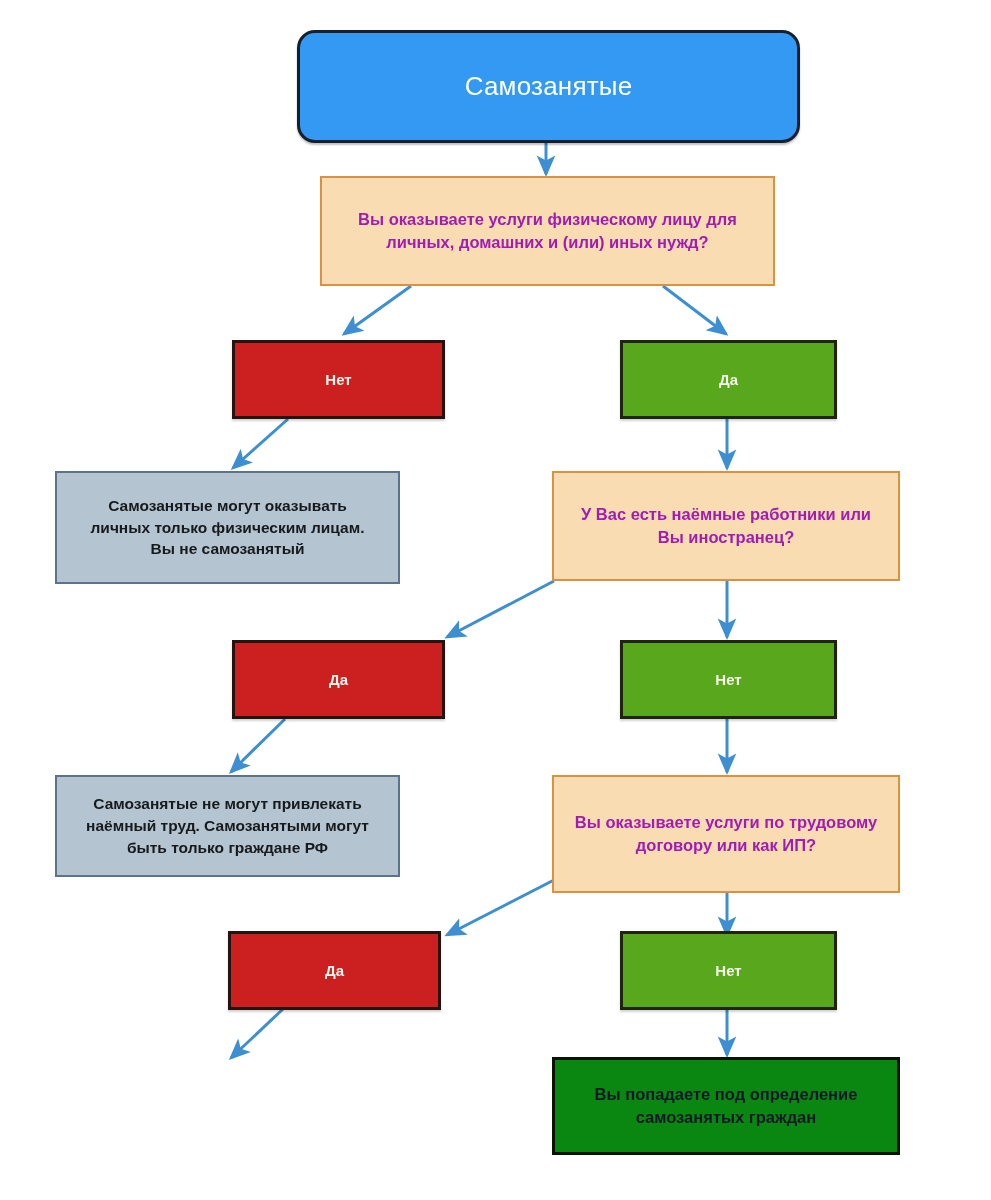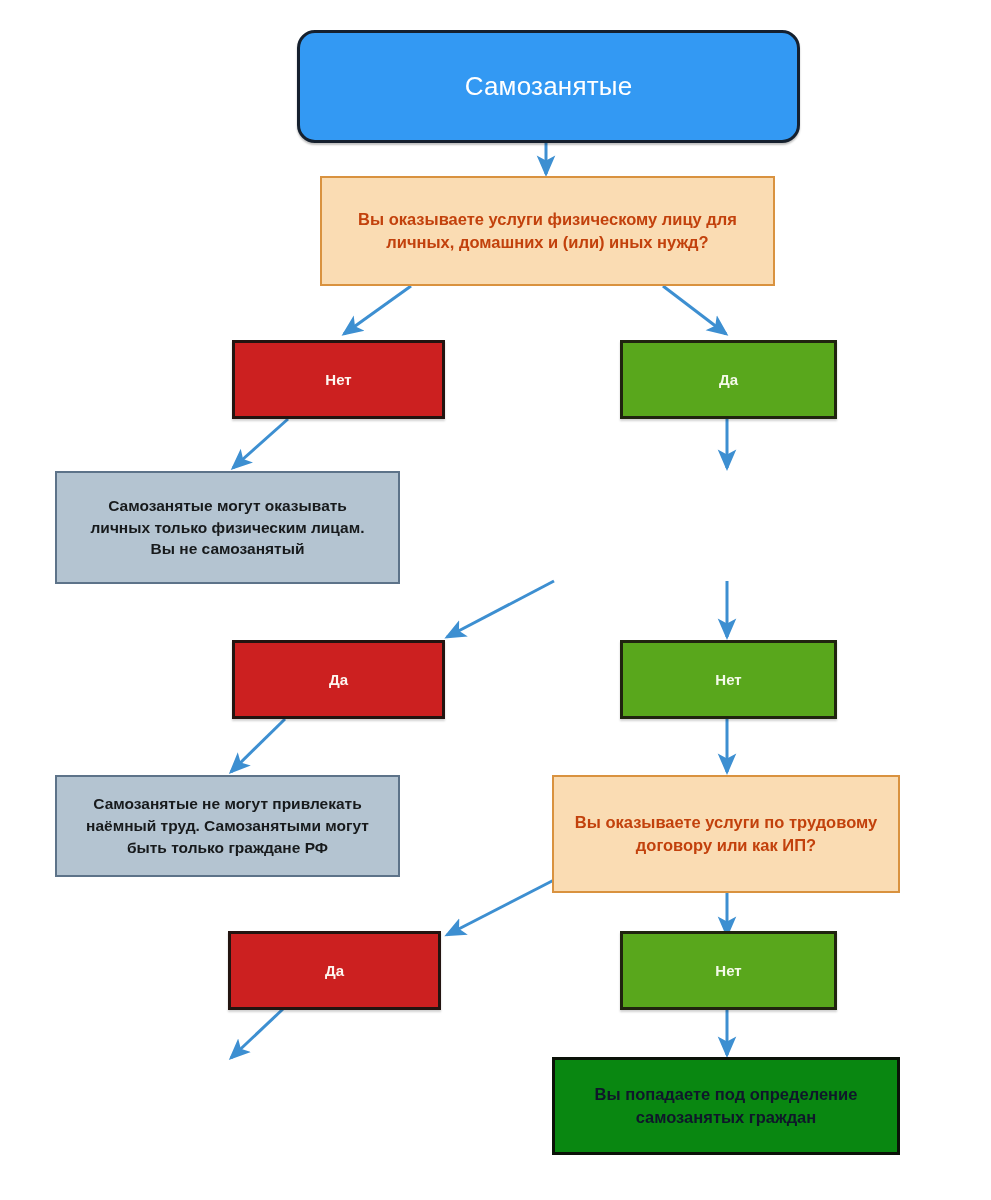--- a/index.html
+++ b/index.html
@@ -59,21 +59,21 @@
     letter-spacing: 0.2px;
     line-height: 1.2;
   }
 
   
   .node-question {
     background: #fadcb3;
     border: 2px solid #d9923f;
   }
   .node-question .node-text {
-    color: #c2410c;
+    color: #a21caf;
     font-size: 16.5px;
     font-weight: bold;
     line-height: 1.38;
   }
 
   
   .node-answer-red {
     background: #cc2020;
     border: 3px solid #231410;
     box-shadow: 0 2px 2px rgba(0,0,0,0.18);
@@ -175,20 +175,24 @@
   <div class="node node-answer-green" style="left:620px; top:340px; width:217px; height:79px;">
     <span class="node-text">Да</span>
   </div>
 
   <div class="node node-outcome" style="left:55px; top:471px; width:345px; height:113px;">
     <span class="node-text">Самозанятые могут оказывать
 личных только физическим лицам.
 Вы не самозанятый</span>
   </div>
 
+  <div class="node node-question" style="left:552px; top:471px; width:348px; height:110px;">
+    <span class="node-text">У Вас есть наёмные работники или
+Вы иностранец?</span>
+  </div>
 
   <div class="node node-answer-red" style="left:232px; top:640px; width:213px; height:79px;">
     <span class="node-text">Да</span>
   </div>
 
   <div class="node node-answer-green" style="left:620px; top:640px; width:217px; height:79px;">
     <span class="node-text">Нет</span>
   </div>
 
   <div class="node node-outcome" style="left:55px; top:775px; width:345px; height:102px;">

